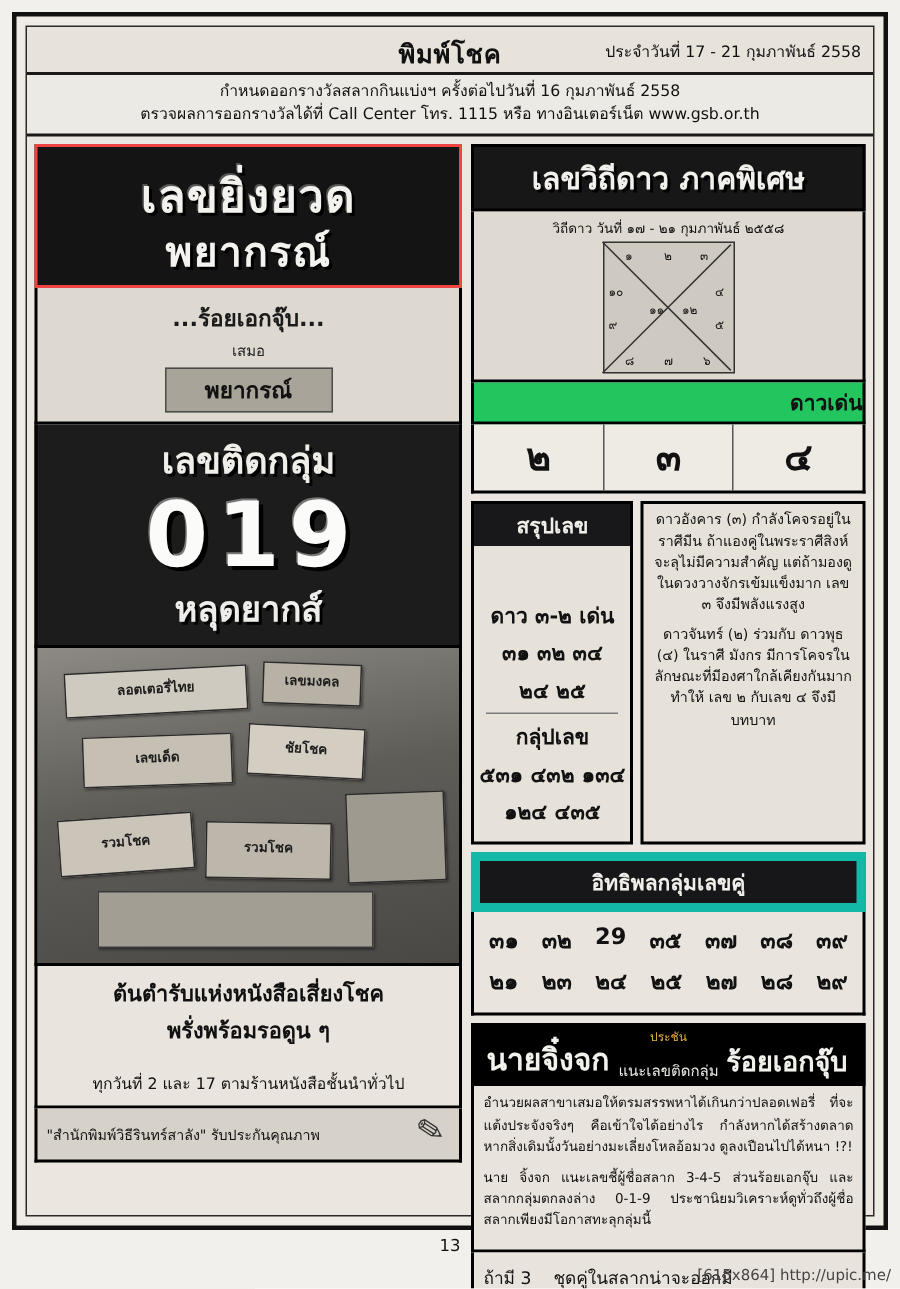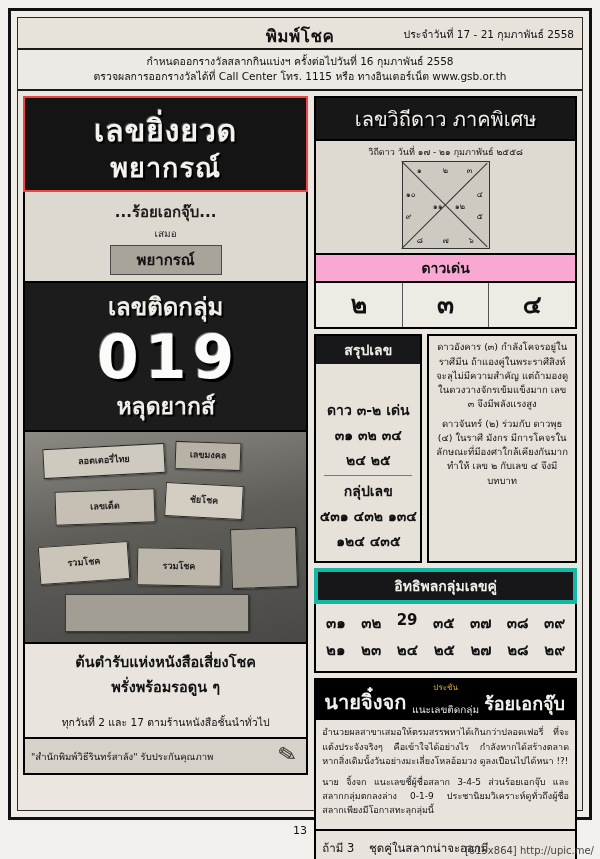--- a/index.html
+++ b/index.html
@@ -56,50 +56,50 @@
   .capt .k1{font-size:14.5px;font-weight:bold;color:#111;}
   .capt .k2{font-size:14.5px;font-weight:bold;color:#111;margin-top:2px;}
   .capt .k3{font-size:10.5px;color:#111;margin-top:16px;}
 
   .footstrip{position:relative;background:#d7d2c9;border:2px solid #000;border-top:none;height:34px;}
   .footstrip .f1{position:absolute;left:6px;top:10px;font-size:9.5px;color:#111;}
   .footstrip .sig{position:absolute;right:10px;top:3px;font-size:22px;color:#333;transform:rotate(-12deg);}
 
   
   .rHead{background:#171717;border:2px solid #000;text-align:center;padding:5px 0 4px;}
-  .rHead span{font-size:20px;font-weight:normal;color:#f2f0ec;text-shadow:2px 2px 0 #000;}
+  .rHead span{font-size:20px;font-weight:bold;color:#f2f0ec;text-shadow:2px 2px 0 #000;}
 
   .chartbox{background:#dedad2;border:2px solid #000;border-top:none;padding:4px;}
   .chartline{text-align:center;font-size:9px;color:#111;margin-bottom:2px;}
   .chartwrap{display:flex;justify-content:center;}
   .square{position:relative;width:86px;height:86px;border:1px solid #333;background:#cfcac1;}
   .square:before,.square:after{content:"";position:absolute;left:-1px;top:-1px;width:121px;height:1px;
       background:#333;transform-origin:0 0;}
   .square:before{transform:rotate(45deg);}
   .square:after{top:auto;bottom:-1px;transform:rotate(-45deg);transform-origin:0 100%;}
   .sq-n{position:absolute;font-size:8px;color:#111;}
 
-  .starbar{background:#f9a8d4;border:2px solid #000;border-top:none;text-align:center;padding:2px 0;}
+  .starbar{background:#22c55e;border:2px solid #000;border-top:none;text-align:right;padding:2px 0;}
   .starbar span{font-size:14px;font-weight:bold;color:#111;}
   .starnums{background:#eeebe5;border:2px solid #000;border-top:none;display:flex;}
   .starnums div{flex:1;text-align:center;font-size:25px;font-weight:bold;color:#111;
                 border-right:1px solid #555;padding:1px 0 3px;}
   .starnums div:last-child{border-right:none;}
 
   .twocol{display:flex;gap:5px;margin-top:5px;}
   .sumbox{width:104px;background:#e6e2da;border:2px solid #000;}
   .sumbox .hd{background:#18181a;color:#f0eee9;text-align:center;font-size:14px;font-weight:bold;padding:3px 0;}
   .sumbox .bd{text-align:center;padding:4px 2px 6px;margin-top:28px;}
   .sumbox .bd .ln{font-size:14px;color:#111;margin:3px 0;font-weight:bold;}
   .sumbox .sep{height:1px;background:#7a7a7a;margin:4px 6px;}
   .txtbox{flex:1;background:#e6e2da;border:2px solid #000;padding:4px 5px;}
   .txtbox p{margin:0 0 5px;font-size:9.5px;line-height:1.5;color:#111;text-align:center;}
 
   .evenHd{background:#17171a;color:#f1efea;text-align:center;font-size:14px;font-weight:bold;
-          padding:3px 0;border:4px solid #14b8a6;margin-top:5px;}
+          padding:3px 0;border:6px solid #14b8a6;margin-top:5px;}
   .evenBd{background:#e9e5de;border:2px solid #000;border-top:none;padding:4px 2px 6px;}
   .evenRow{display:flex;justify-content:space-around;font-size:15px;font-weight:bold;color:#111;margin:3px 0;}
 
   .promo{position:relative;background:#000000;border:2px solid #000;margin-top:5px;height:38px;overflow:hidden;}
   .promo .pl{position:absolute;left:8px;top:6px;font-size:20px;font-weight:bold;color:#f3f1ec;
              text-shadow:2px 2px 0 #000;}
   .promo .pr{position:absolute;right:10px;top:9px;font-size:18px;font-weight:bold;color:#f3f1ec;
              text-shadow:2px 2px 0 #000;}
   .promo .pc{position:absolute;left:50%;top:1px;transform:translateX(-50%);font-size:8px;color:#e8b23a;}
   .promo .sub{position:absolute;left:0;right:0;bottom:1px;text-align:center;font-size:10px;color:#eceae5;}

